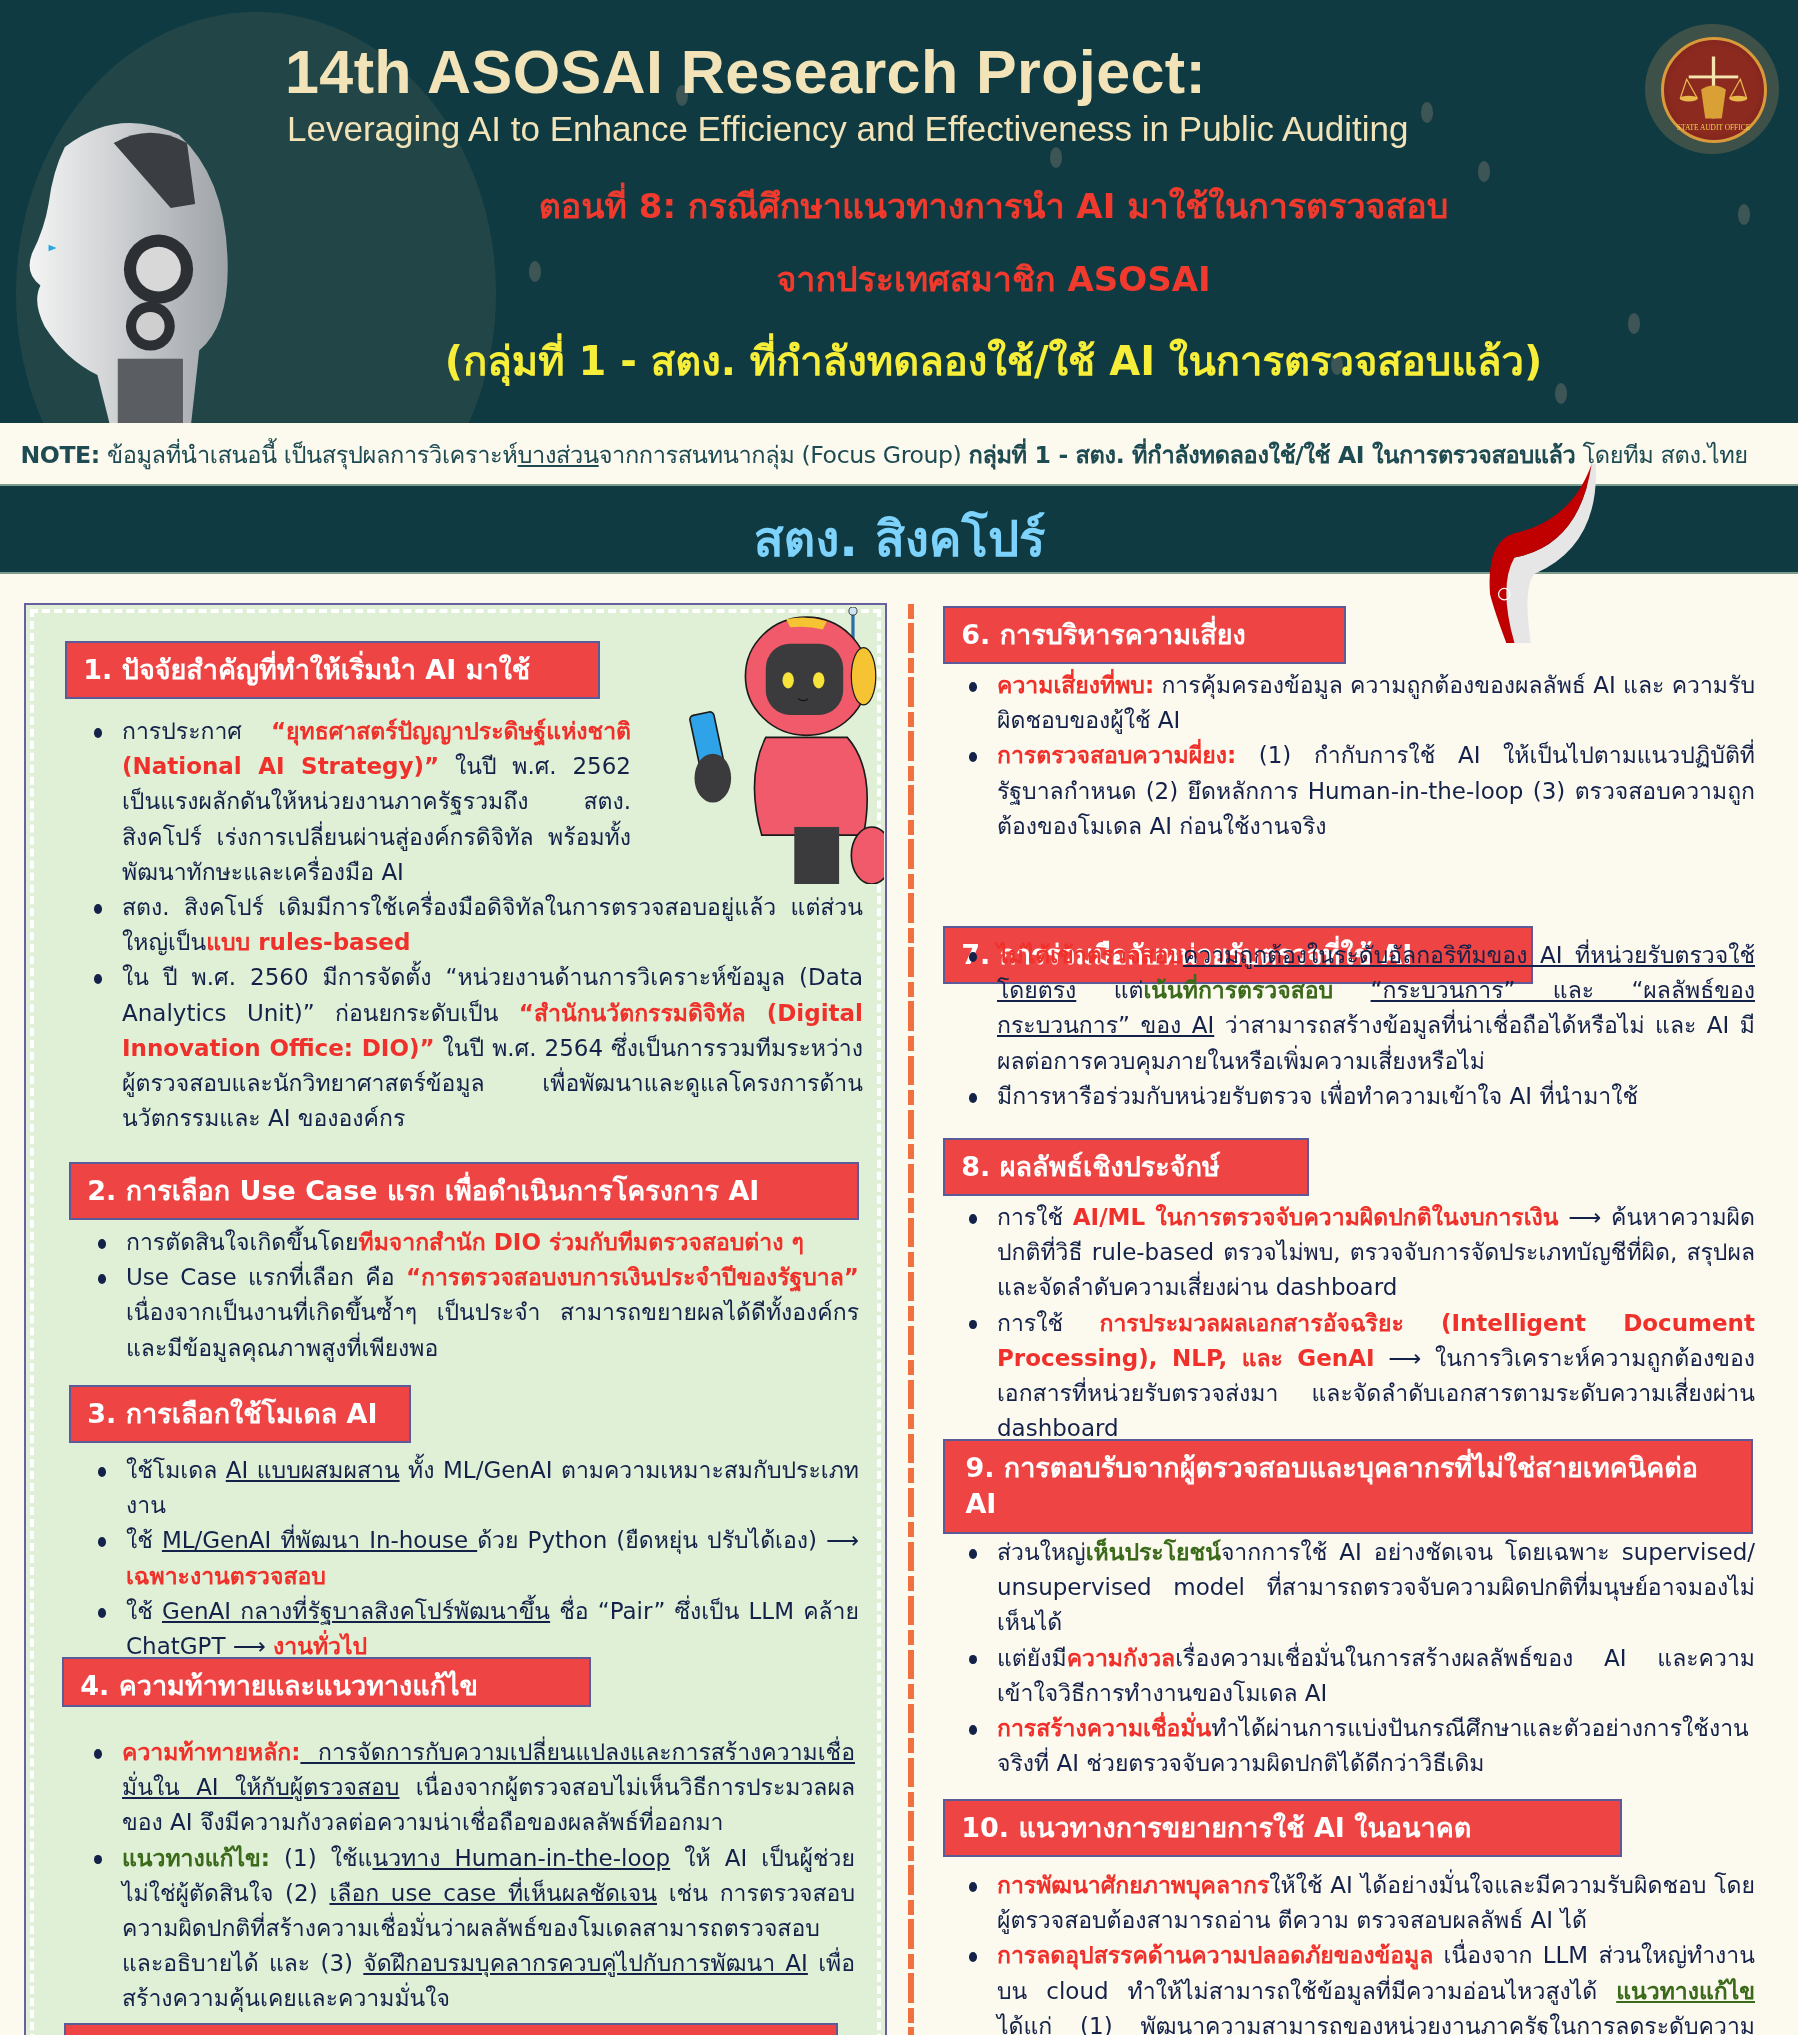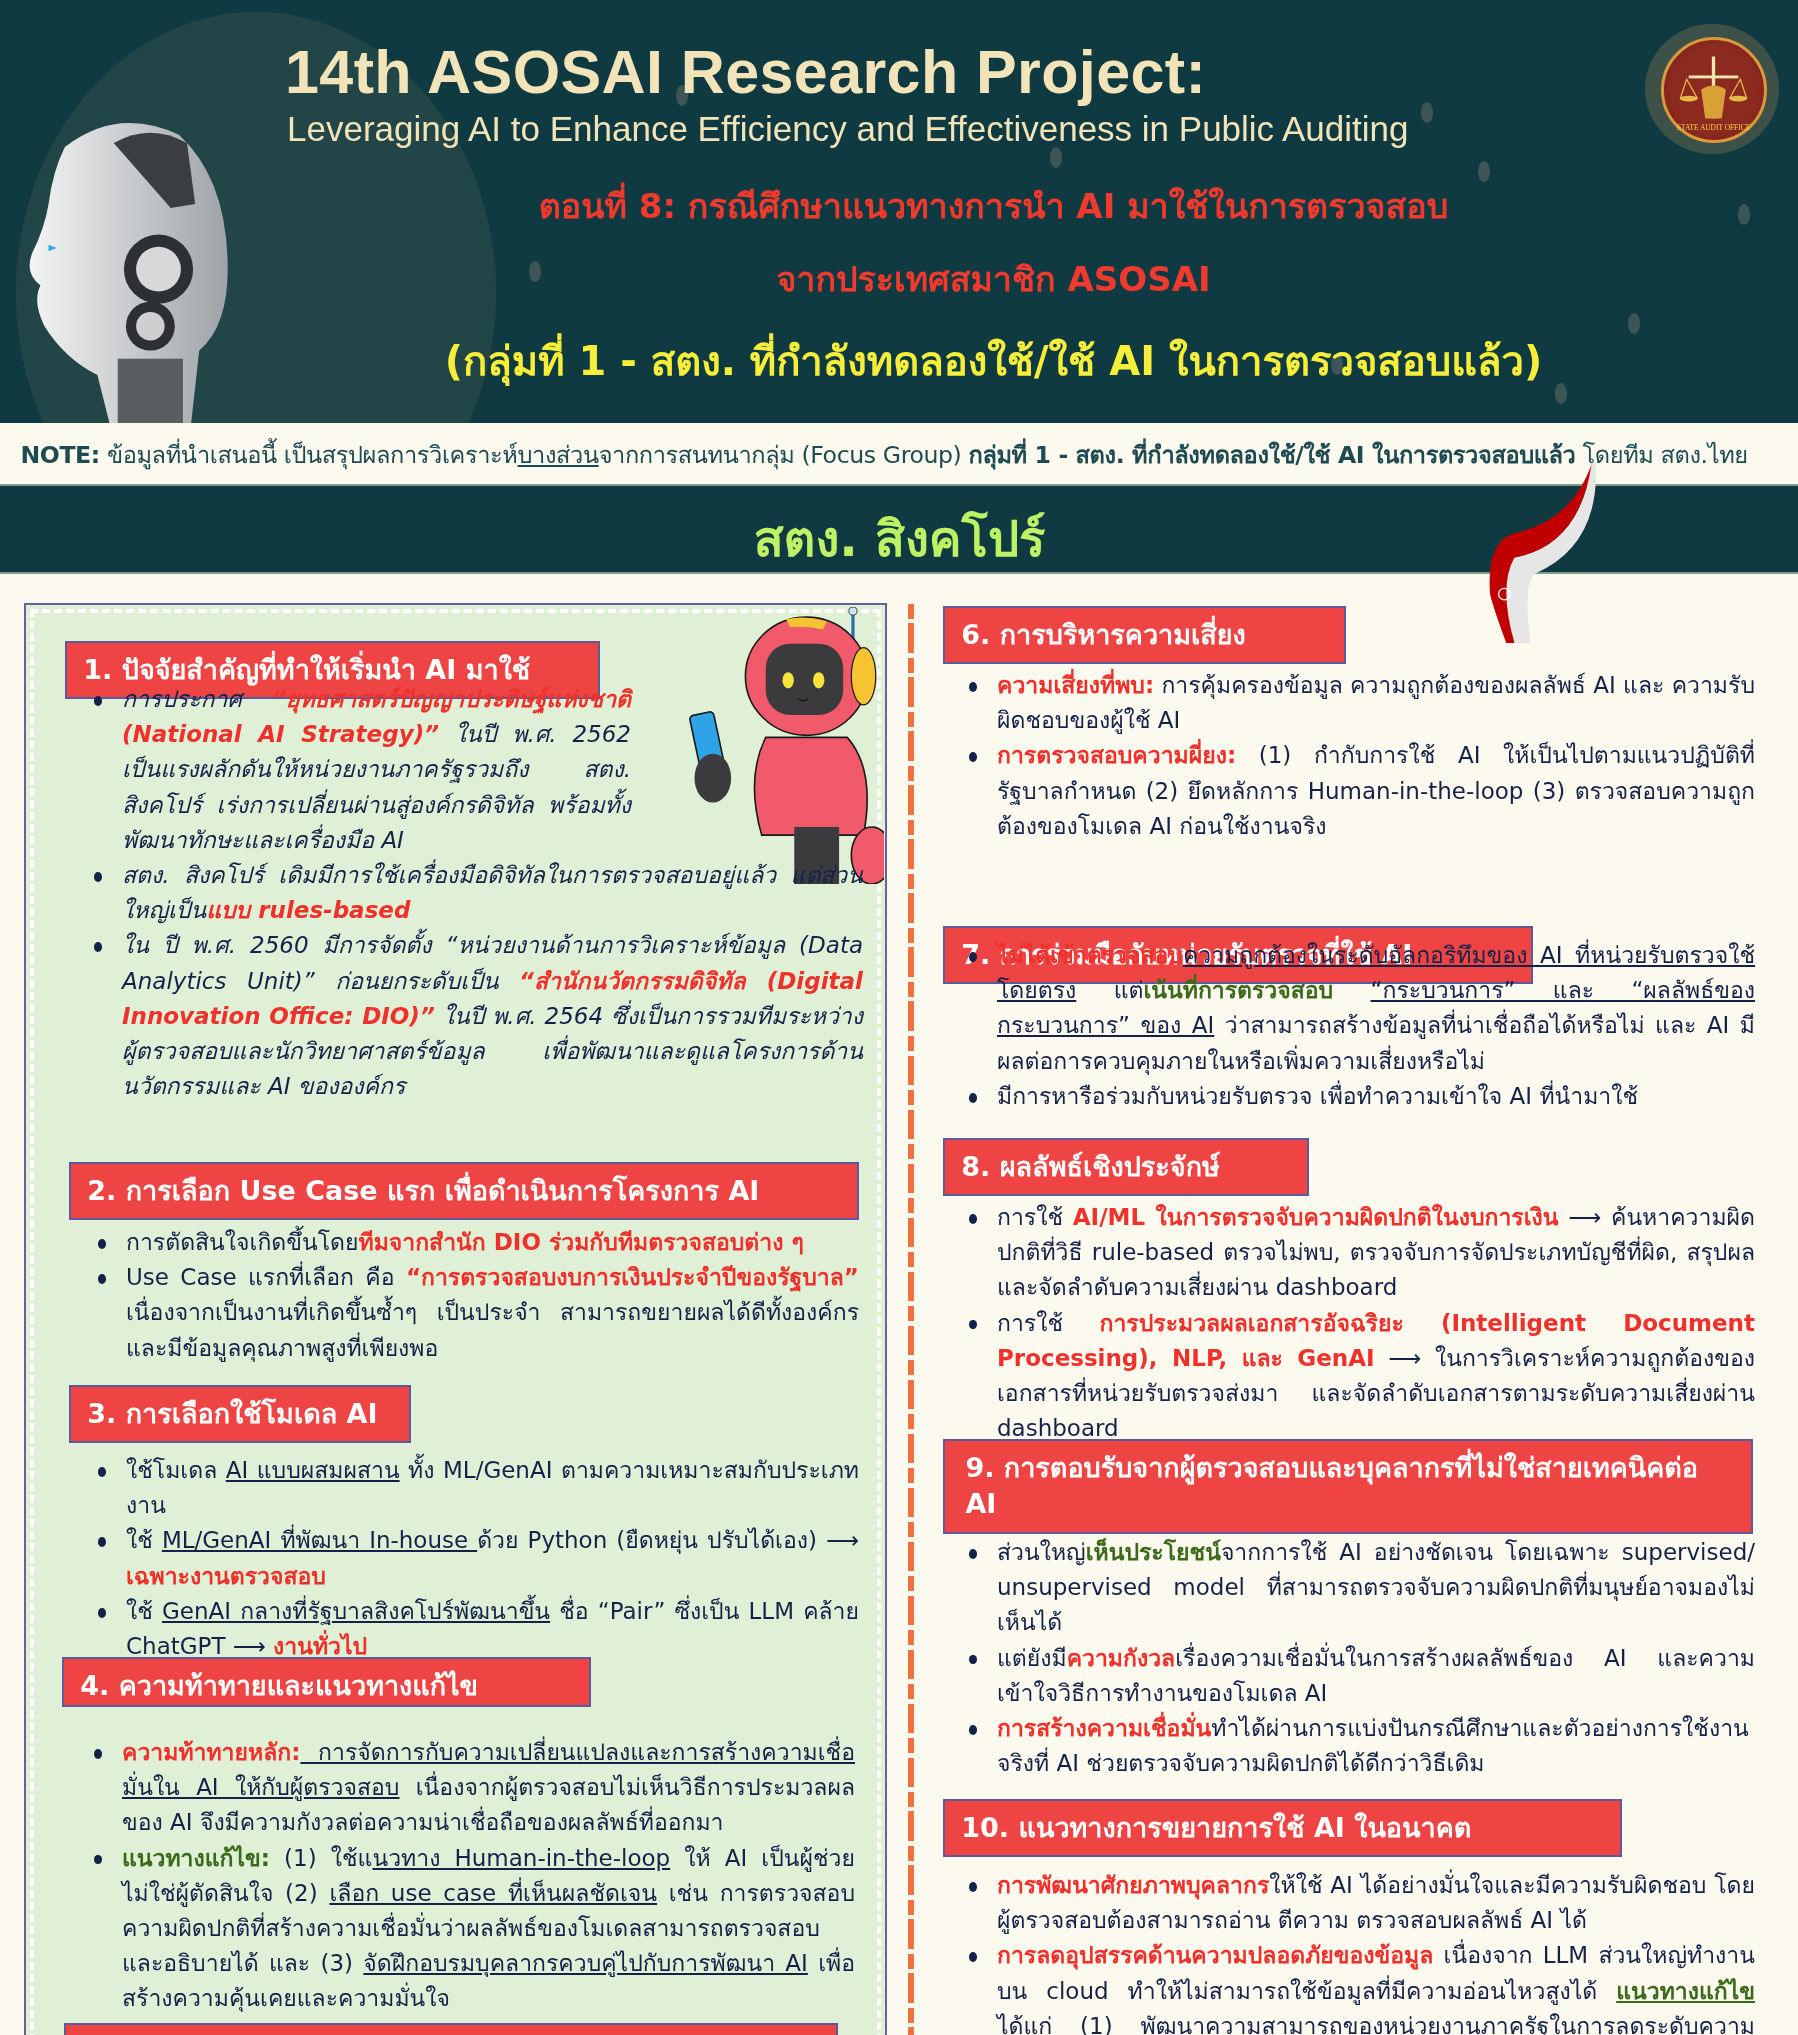--- a/index.html
+++ b/index.html
@@ -59,21 +59,21 @@
   .note b { font-weight: 700; }
   .note u { text-decoration: underline; }
 
   
   .band {
     position: absolute; left: 0; top: 484px; width: 1799px; height: 90px;
     background: #0f3a42; border-top: 2.4px solid #7c9c8e; border-bottom: 2.4px solid #7c9c8e;
   }
   .band-title {
     position: absolute; left: 0; width: 1799px; top: 14px; text-align: center;
-    font-size: 49px; font-weight: 700; color: #bef264;
+    font-size: 49px; font-weight: 700; color: #7dd3fc;
   }
   .flag-ribbon { position: absolute; left: 1360px; top: 464px; width: 252px; height: 179px; }
 
   
   .left-panel {
     position: absolute; left: 24.4px; top: 603px; width: 863px; height: 1840px;
     background: #dff0d6; border: 2.4px solid #6a5fa0;
   }
   .left-panel::before {
     content: ""; position: absolute; left: 4.1px; top: 4.1px; right: 4.1px; bottom: 4.1px;
@@ -186,21 +186,21 @@
   <path d="M310 225 Q322 235 334 225" stroke="#111" stroke-width="3" fill="none"></path>
   <ellipse cx="470" cy="170" rx="30" ry="70" fill="#f6c433" stroke="#1a1a1a" stroke-width="3"></ellipse>
   <path d="M230 320 L430 320 Q500 400 470 560 L220 560 Q180 420 230 320Z" fill="#f05a6a" stroke="#1a1a1a" stroke-width="4"></path>
   <rect x="300" y="540" width="110" height="140" fill="#3b3b3d"></rect>
   <rect x="60" y="260" width="60" height="180" rx="10" transform="rotate(-12 90 350)" fill="#2ea3e8" stroke="#1a1a1a" stroke-width="4"></rect>
   <ellipse cx="100" cy="420" rx="45" ry="60" fill="#3b3b3d"></ellipse>
   <ellipse cx="490" cy="610" rx="50" ry="70" fill="#f05a6a" stroke="#1a1a1a" stroke-width="4"></ellipse>
 </svg>
 
 <div class="sec-head" style="left:65px;top:641px;width:535px;">1. ปัจจัยสำคัญที่ทำให้เริ่มนำ AI มาใช้</div>
-<div class="sec-body" style="left:90px;top:682px;width:773px;font-style:italic;">
+<div class="sec-body" style="left:90px;top:714px;width:773px;">
   <ul>
     <li style="width:541px"><span>การประกาศ </span><span class="red">“ยุทธศาสตร์ปัญญาประดิษฐ์แห่งชาติ (National AI Strategy)”</span><span> ในปี พ.ศ. 2562 เป็นแรงผลักดันให้หน่วยงานภาครัฐรวมถึง สตง. สิงคโปร์ เร่งการเปลี่ยนผ่านสู่องค์กรดิจิทัล พร้อมทั้งพัฒนาทักษะและเครื่องมือ AI</span></li>
     <li><span>สตง. สิงคโปร์ เดิมมีการใช้เครื่องมือดิจิทัลในการตรวจสอบอยู่แล้ว แต่ส่วนใหญ่เป็น</span><span class="red">แบบ rules-based</span></li>
     <li><span>ใน ปี พ.ศ. 2560 มีการจัดตั้ง “หน่วยงานด้านการวิเคราะห์ข้อมูล (Data Analytics Unit)” ก่อนยกระดับเป็น </span><span class="red">“สำนักนวัตกรรมดิจิทัล (Digital Innovation Office: DIO)”</span><span> ในปี พ.ศ. 2564 ซึ่งเป็นการรวมทีมระหว่างผู้ตรวจสอบและนักวิทยาศาสตร์ข้อมูล เพื่อพัฒนาและดูแลโครงการด้านนวัตกรรมและ AI ขององค์กร</span></li>
   </ul>
 </div>
 
 <div class="sec-head" style="left:69px;top:1162px;width:790px;">2. การเลือก Use Case แรก เพื่อดำเนินการโครงการ AI</div>
 <div class="sec-body" style="left:94px;top:1225px;width:765px;">
   <ul>

